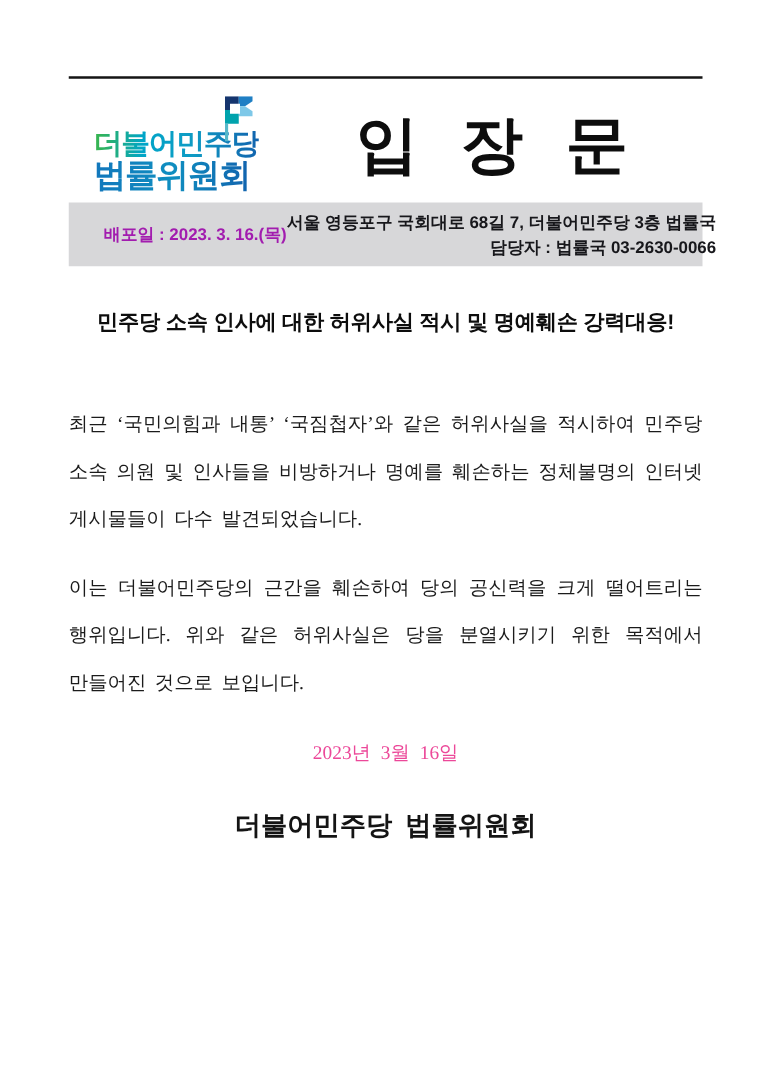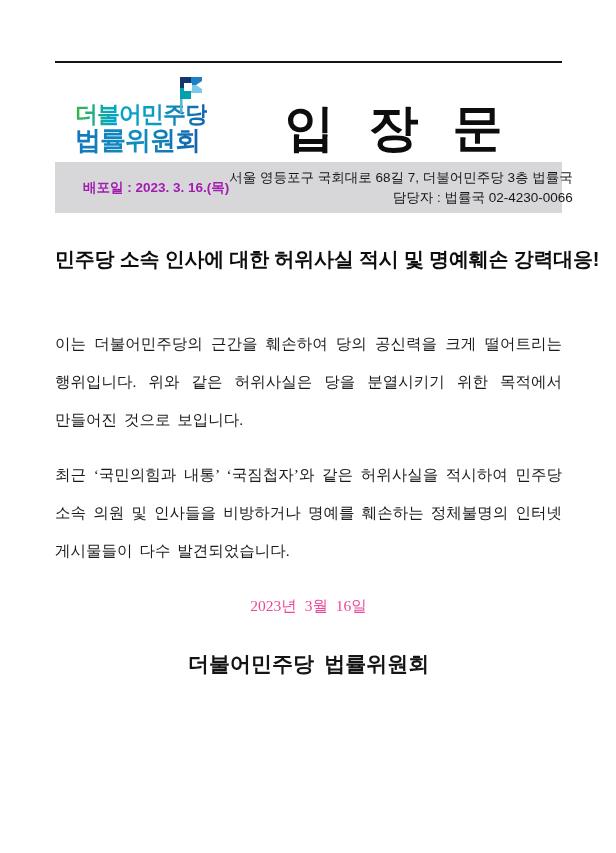--- a/index.html
+++ b/index.html
@@ -71,21 +71,21 @@
     width: 26px;
     height: 44px;
   }
   .doc-title {
     flex: 1;
     text-align: center;
     font-size: 50px;
     font-weight: 800;
     letter-spacing: 10px;
     color: #0d0d0d;
-    margin-top: 24px;
+    margin-top: 12px;
     padding-left: 10px;
     white-space: nowrap;
   }
   
   .info-band {
     display: flex;
     justify-content: space-between;
     align-items: center;
     background: #d7d7d9;
     height: 51px;
@@ -94,30 +94,30 @@
   }
   .release-date {
     font-size: 13.5px;
     font-weight: 700;
     color: #a21caf;
     white-space: nowrap;
   }
   .address-block {
     text-align: right;
     font-size: 13.5px;
-    font-weight: 400;
+    font-weight: 700;
     color: #17171b;
     line-height: 1.45;
     white-space: nowrap;
   }
   
   .headline {
     margin-top: 33px;
     text-align: center;
-    font-size: 20px;
+    font-size: 17px;
     font-weight: 800;
     color: #0d0d0d;
     letter-spacing: -0.2px;
     white-space: nowrap;
   }
   
   .body-text {
     margin-top: 52px;
     font-family: "Liberation Serif", "DejaVu Serif", serif;
     font-size: 15.5px;
@@ -171,28 +171,28 @@
         <div class="logo-line1">더불어민주당</div>
         <div class="logo-line2">법률위원회</div>
       </div>
       <div class="doc-title">입 장 문</div>
     </div>
 
     <div class="info-band">
       <div class="release-date">배포일 : 2023. 3. 16.(목)</div>
       <div class="address-block">
         <div>서울 영등포구 국회대로 68길 7, 더불어민주당 3층 법률국</div>
-        <div>담당자 : 법률국 02-4230-0066</div>
+        <div>담당자 : 법률국 03-2630-0066</div>
       </div>
     </div>
 
     <div class="headline">민주당 소속 인사에 대한 허위사실 적시 및 명예훼손 강력대응!</div>
 
     <div class="body-text">
+      <p>최근 ‘국민의힘과 내통’ ‘국짐첩자’와 같은 허위사실을 적시하여 민주당 소속 의원 및 인사들을 비방하거나 명예를 훼손하는 정체불명의 인터넷 게시물들이 다수 발견되었습니다.</p>
       <p>이는 더불어민주당의 근간을 훼손하여 당의 공신력을 크게 떨어트리는 행위입니다. 위와 같은 허위사실은 당을 분열시키기 위한 목적에서 만들어진 것으로 보입니다.</p>
-      <p>최근 ‘국민의힘과 내통’ ‘국짐첩자’와 같은 허위사실을 적시하여 민주당 소속 의원 및 인사들을 비방하거나 명예를 훼손하는 정체불명의 인터넷 게시물들이 다수 발견되었습니다.</p>
     </div>
 
     <div class="date-line">2023년 3월 16일</div>
     <div class="signature">더불어민주당 법률위원회</div>
 
   </div>
 </div>
 
 </body></html>

